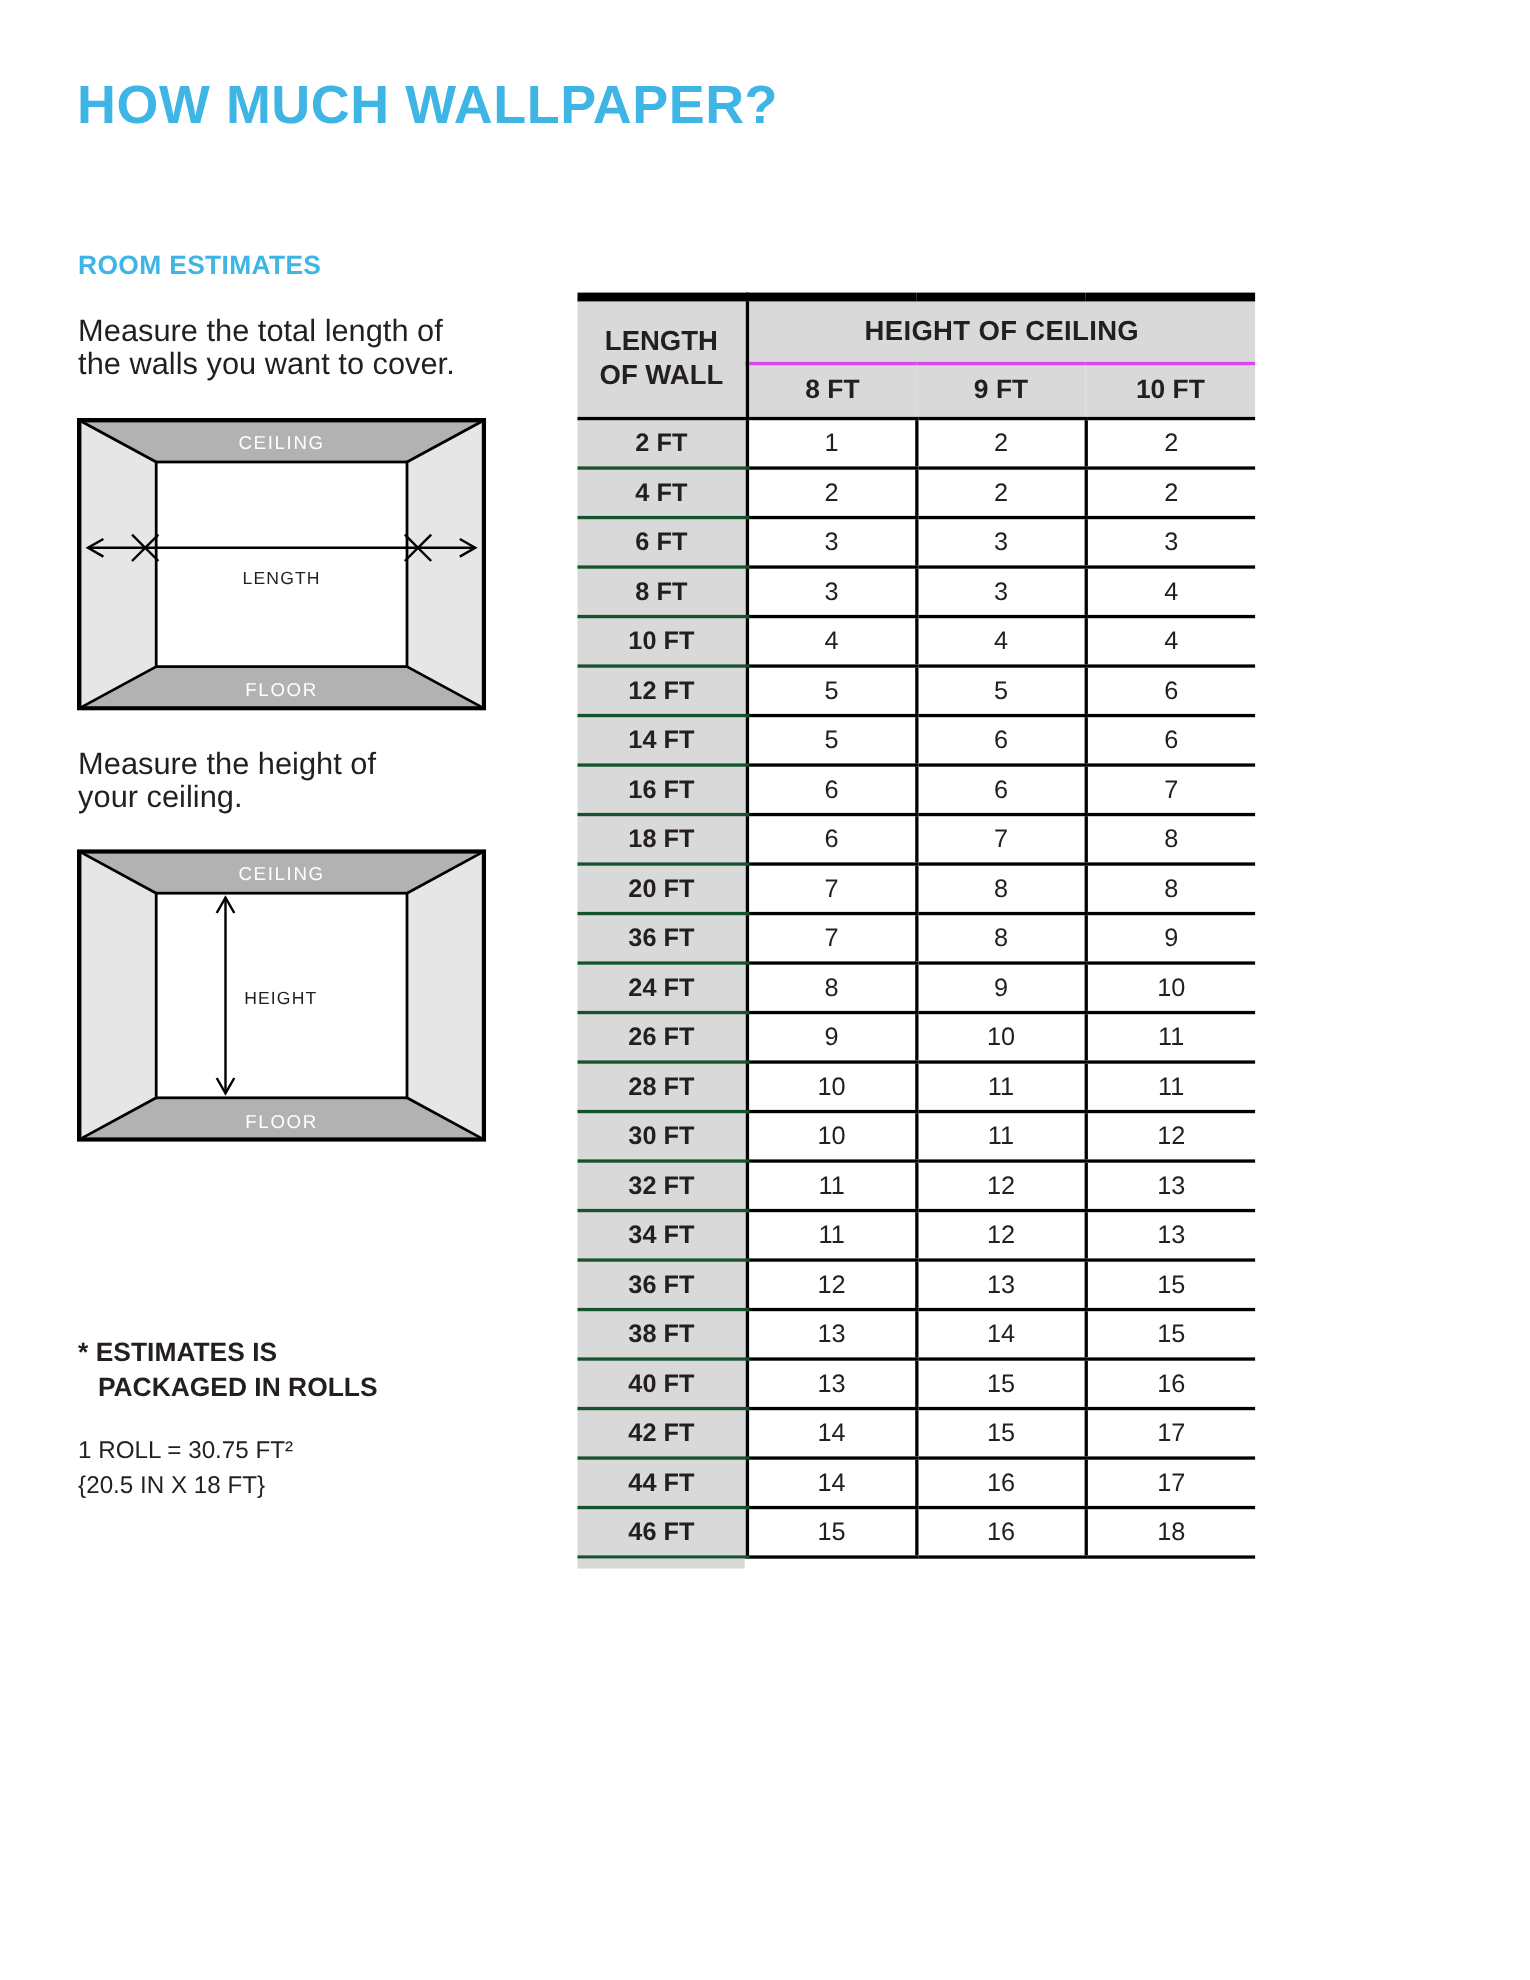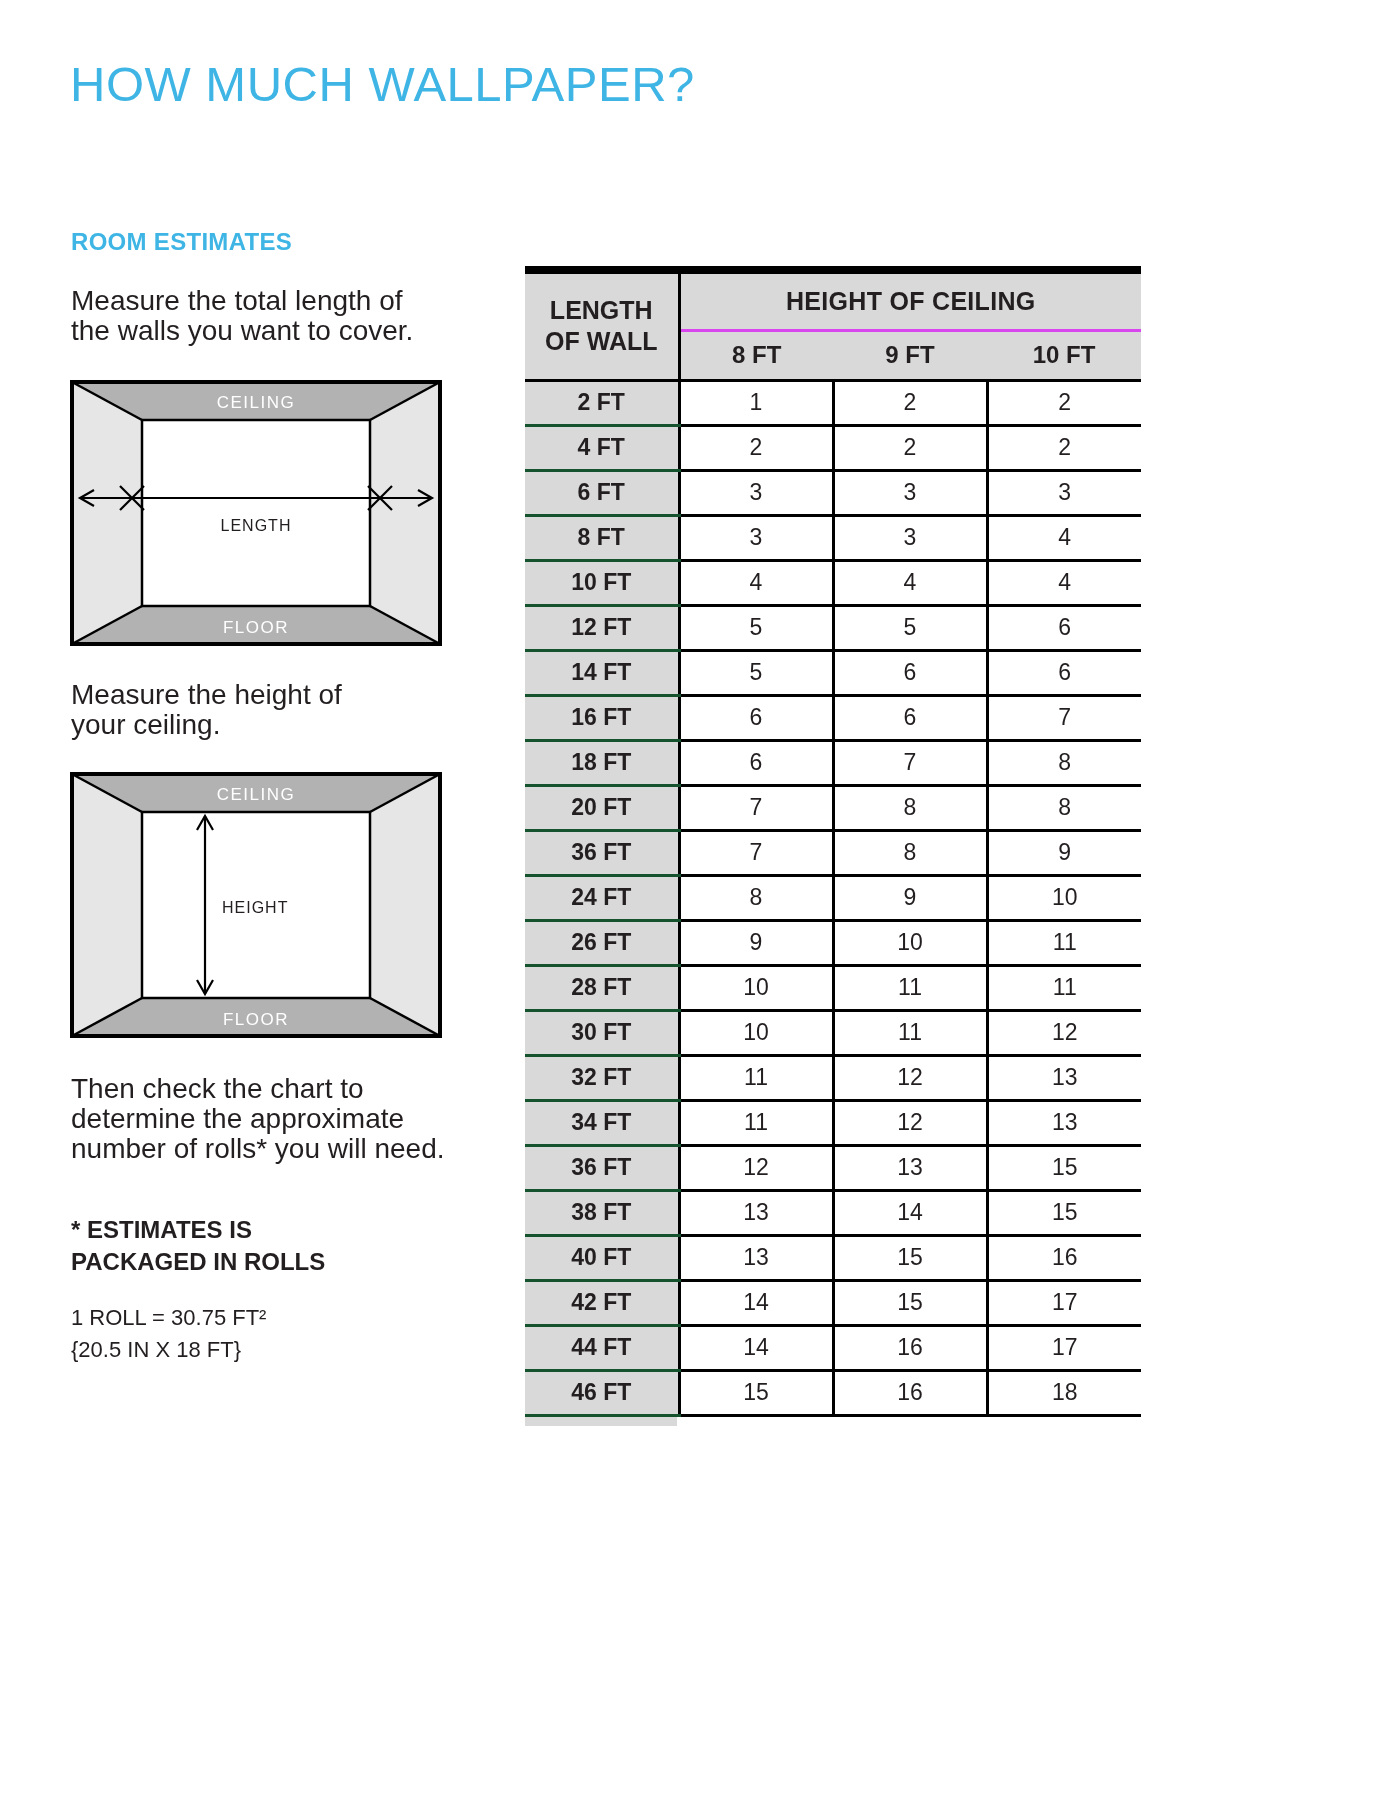--- a/index.html
+++ b/index.html
@@ -4,39 +4,39 @@
 <style>
   * { box-sizing: border-box; }
   html, body { margin: 0; padding: 0; }
   body {
     width: 1391px; height: 1800px; background: #ffffff;
     font-family: "Liberation Sans", sans-serif; color: #231f20;
   }
   .canvas { position: relative; width: 1391px; height: 1800px; overflow: hidden; background:#fff; }
 
   .page-title {
-    position: absolute; left: 70px; top: 56px; margin: 0;
-    font-size: 49px; font-weight: 400; color: var(--accent); letter-spacing: 0.5px;
+    position: absolute; left: 70px; top: 68px; margin: 0;
+    font-size: 49px; font-weight: 700; color: var(--accent); letter-spacing: 0.5px;
   }
   .section-heading {
     position: absolute; left: 71px; top: 228px; margin: 0;
     font-size: 24px; font-weight: 700; color: var(--accent); letter-spacing: 0.3px;
   }
   .step { position: absolute; margin: 0; font-size: 28px; line-height: 30px; white-space: pre-line; }
   .step1 { left: 71px; top: 286px; }
   .step2 { left: 71px; top: 680px; }
   .step3 { left: 71px; top: 1074px; }
 
   .diagram { position: absolute; left: 70px; }
   .diagram1 { top: 380px; }
   .diagram2 { top: 772px; }
   svg text { font-family: "Liberation Sans", sans-serif; }
 
   .note { position: absolute; left: 71px; top: 1214px; margin: 0; font-size: 24px; font-weight: 700; line-height: 32px; }
-  .note .indent { }
+  .note .indent { margin-left: 18px; }
   .rollinfo { position: absolute; left: 71px; top: 1302px; margin: 0; font-size: 22px; font-weight: 400; line-height: 32px; }
 
   .table-title {
     position: absolute; left: 525px; top: 226px; width: 616px; margin: 0;
     text-align: center; font-size: 24px; font-weight: 700; color: var(--accent); letter-spacing: 0.3px;
   }
   .table-wrap { position: absolute; left: 525px; top: 266px; width: 616px; }
   table.rolls { width: 100%; border-collapse: collapse; table-layout: fixed; border-top: 8px solid #000; }
   table.rolls th, table.rolls td { padding: 0; text-align: center; vertical-align: middle; }
   .len-head {
@@ -112,23 +112,20 @@
     <g stroke="#000" stroke-width="2.2" fill="none">
       <line x1="135" y1="44" x2="135" y2="222"></line>
       <path d="M127,58 L135,44 L143,58"></path>
       <path d="M127,208 L135,222 L143,208"></path>
     </g>
     <text x="186" y="28" text-anchor="middle" fill="#ffffff" font-size="17" letter-spacing="1.5">CEILING</text>
     <text x="186" y="253" text-anchor="middle" fill="#ffffff" font-size="17" letter-spacing="1.5">FLOOR</text>
     <text x="152" y="141" text-anchor="start" fill="#231f20" font-size="16" letter-spacing="1">HEIGHT</text>
   </svg>
 
-  <p class="step step3">Then check the chart to
-determine the approximate
-number of rolls* you will need.</p>
 
   <p class="note">
     <span>* ESTIMATES IS</span><br>
     <span class="indent">PACKAGED IN ROLLS</span>
   </p>
 
   <p class="rollinfo">
     <span>1 ROLL = 30.75 FT²</span><br>
     <span>{20.5 IN X 18 FT}</span>
   </p>

